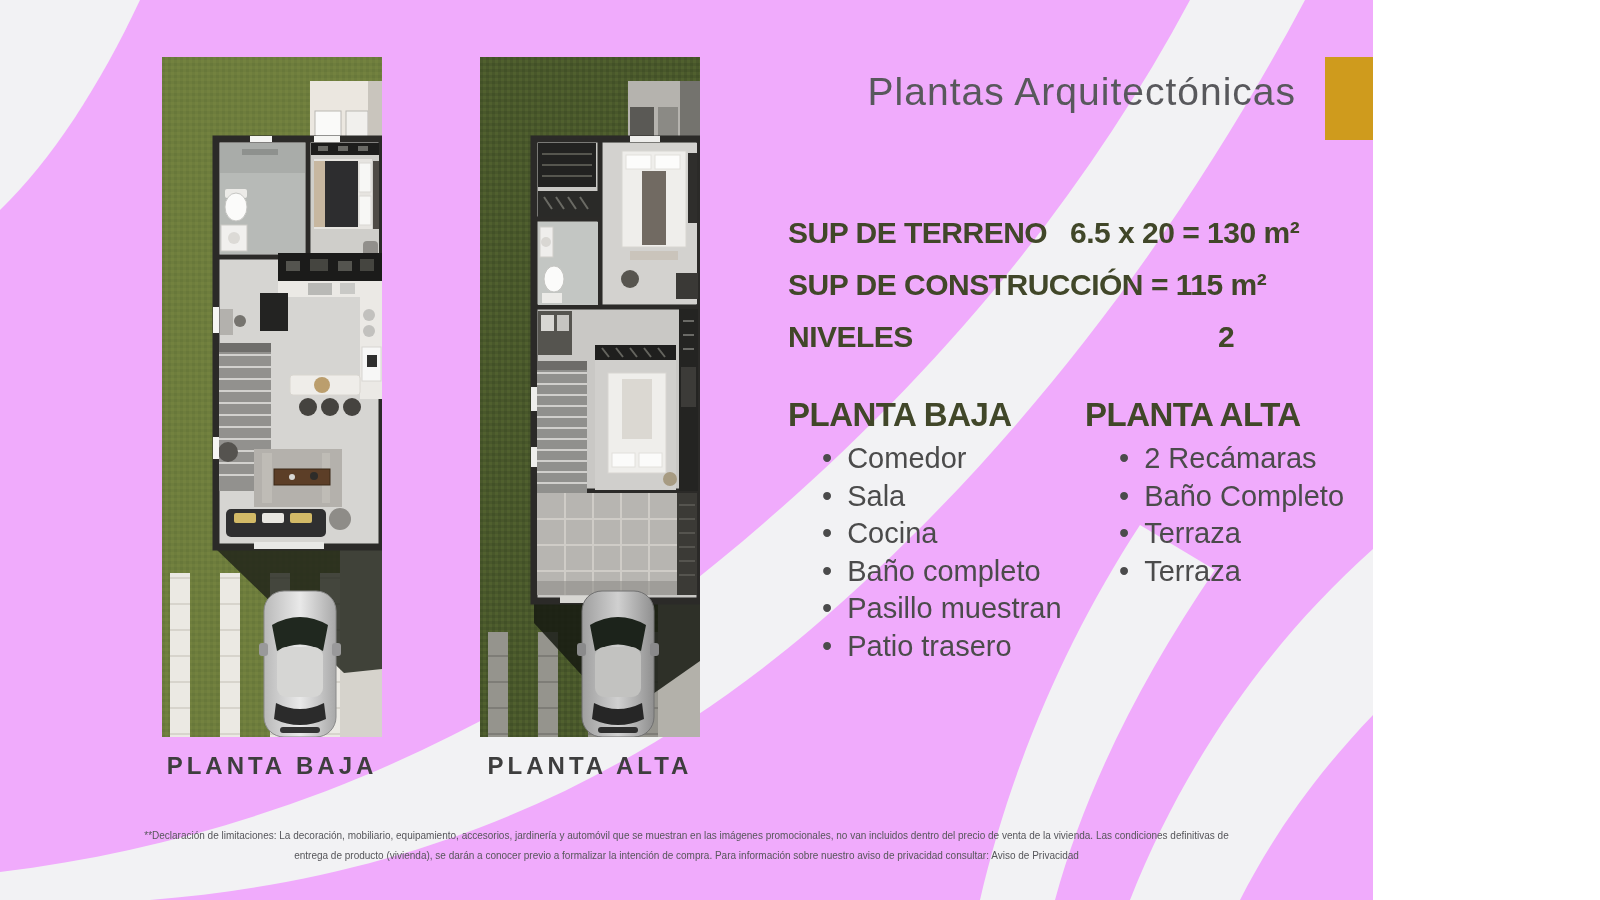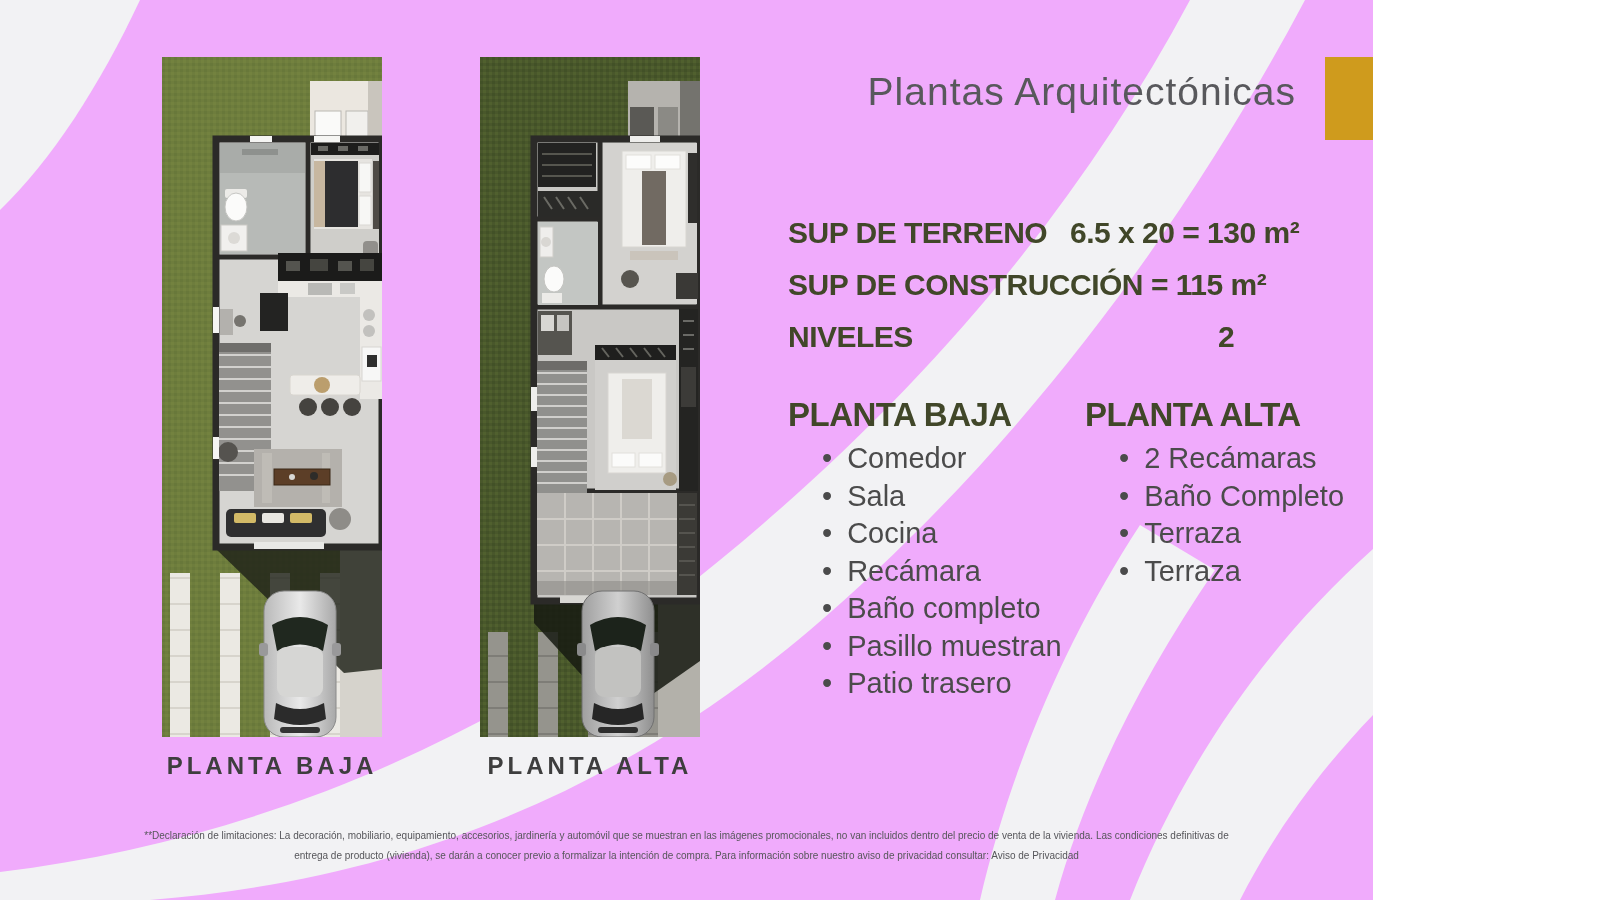--- a/index.html
+++ b/index.html
@@ -326,21 +326,20 @@
       <span class="spec-value">2</span>
     </div>
   </div>
 
   <div class="list-col col-baja">
     <h2 class="list-heading">PLANTA BAJA</h2>
     <ul class="floor-list">
       <li>Comedor</li>
       <li>Sala</li>
       <li>Cocina</li>
-      <li>Recámara</li>
       <li>Baño completo</li>
       <li>Pasillo muestran</li>
       <li>Patio trasero</li>
     </ul>
   </div>
 
   <div class="list-col col-alta">
     <h2 class="list-heading">PLANTA ALTA</h2>
     <ul class="floor-list">
       <li>2 Recámaras</li>

